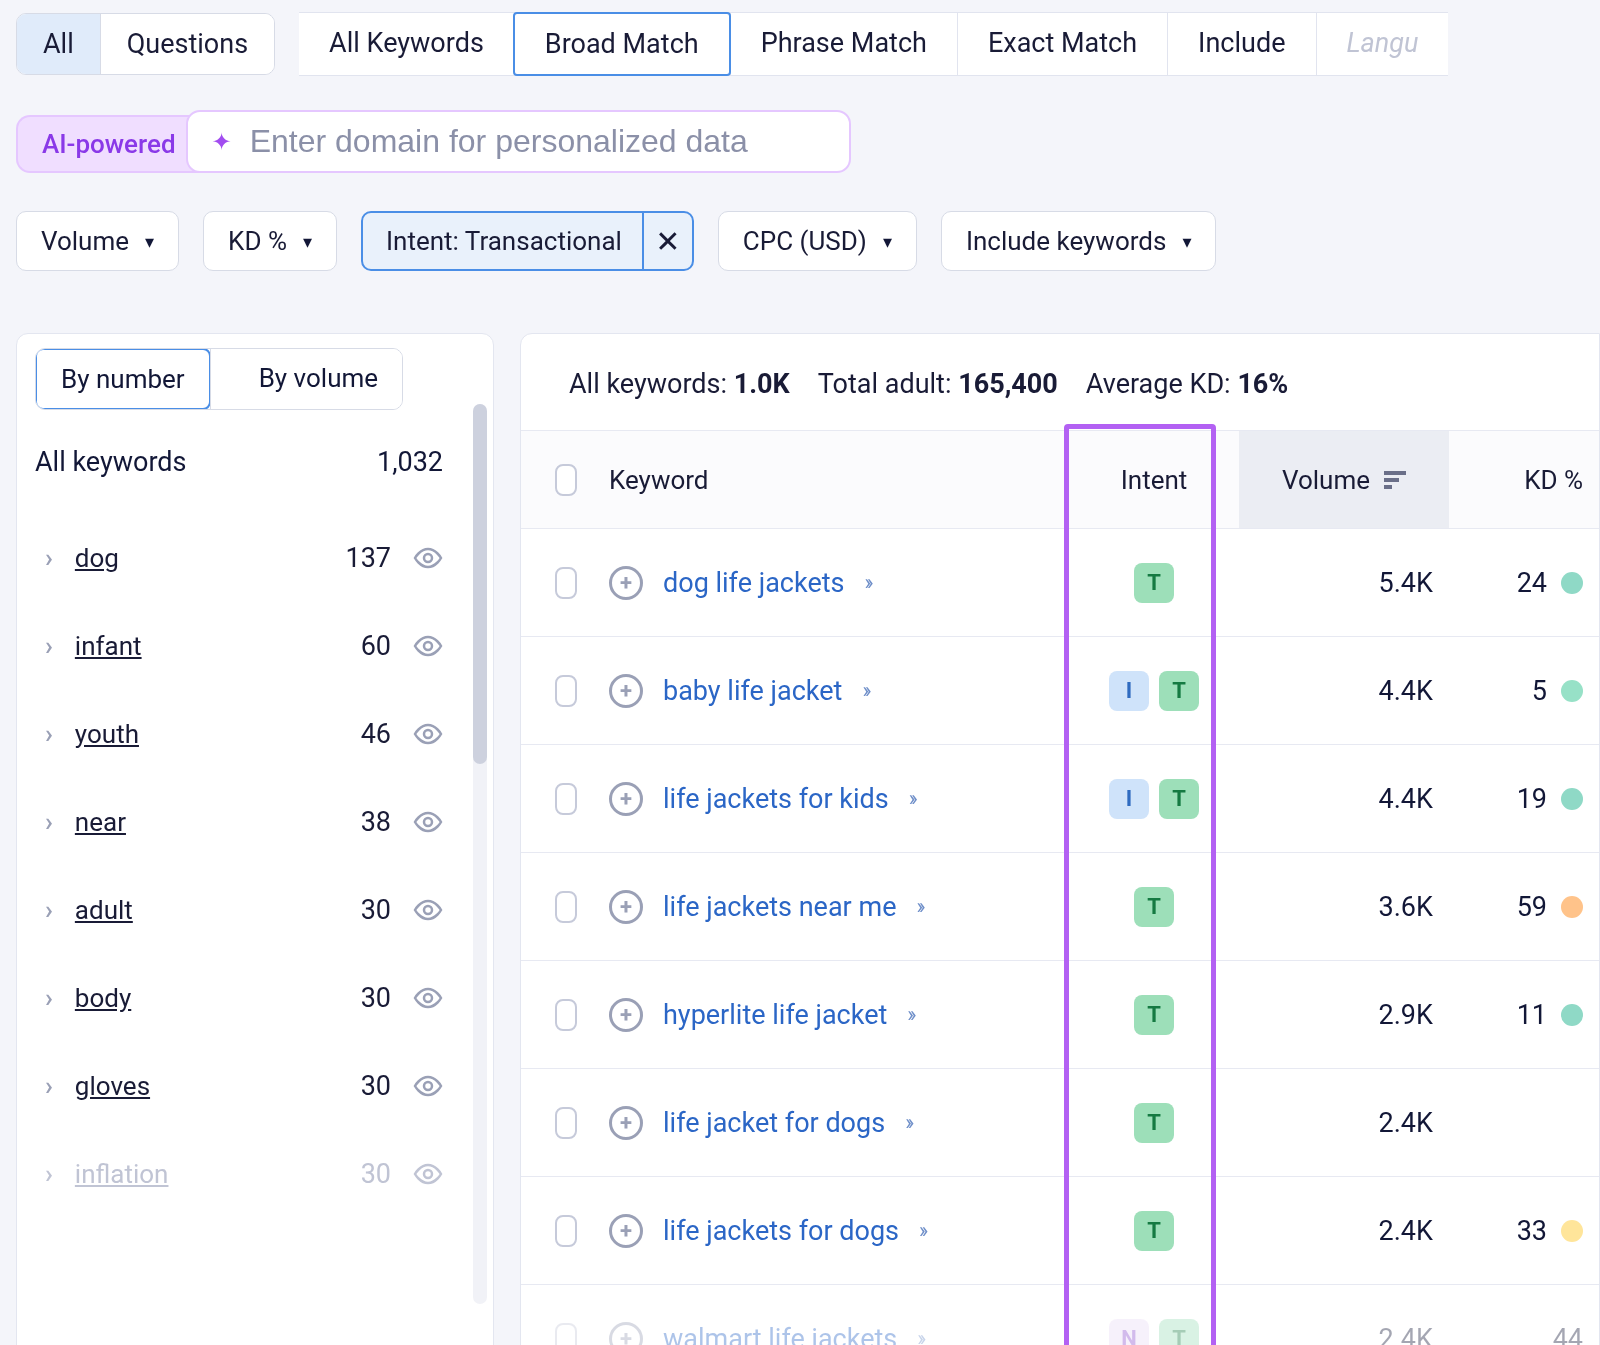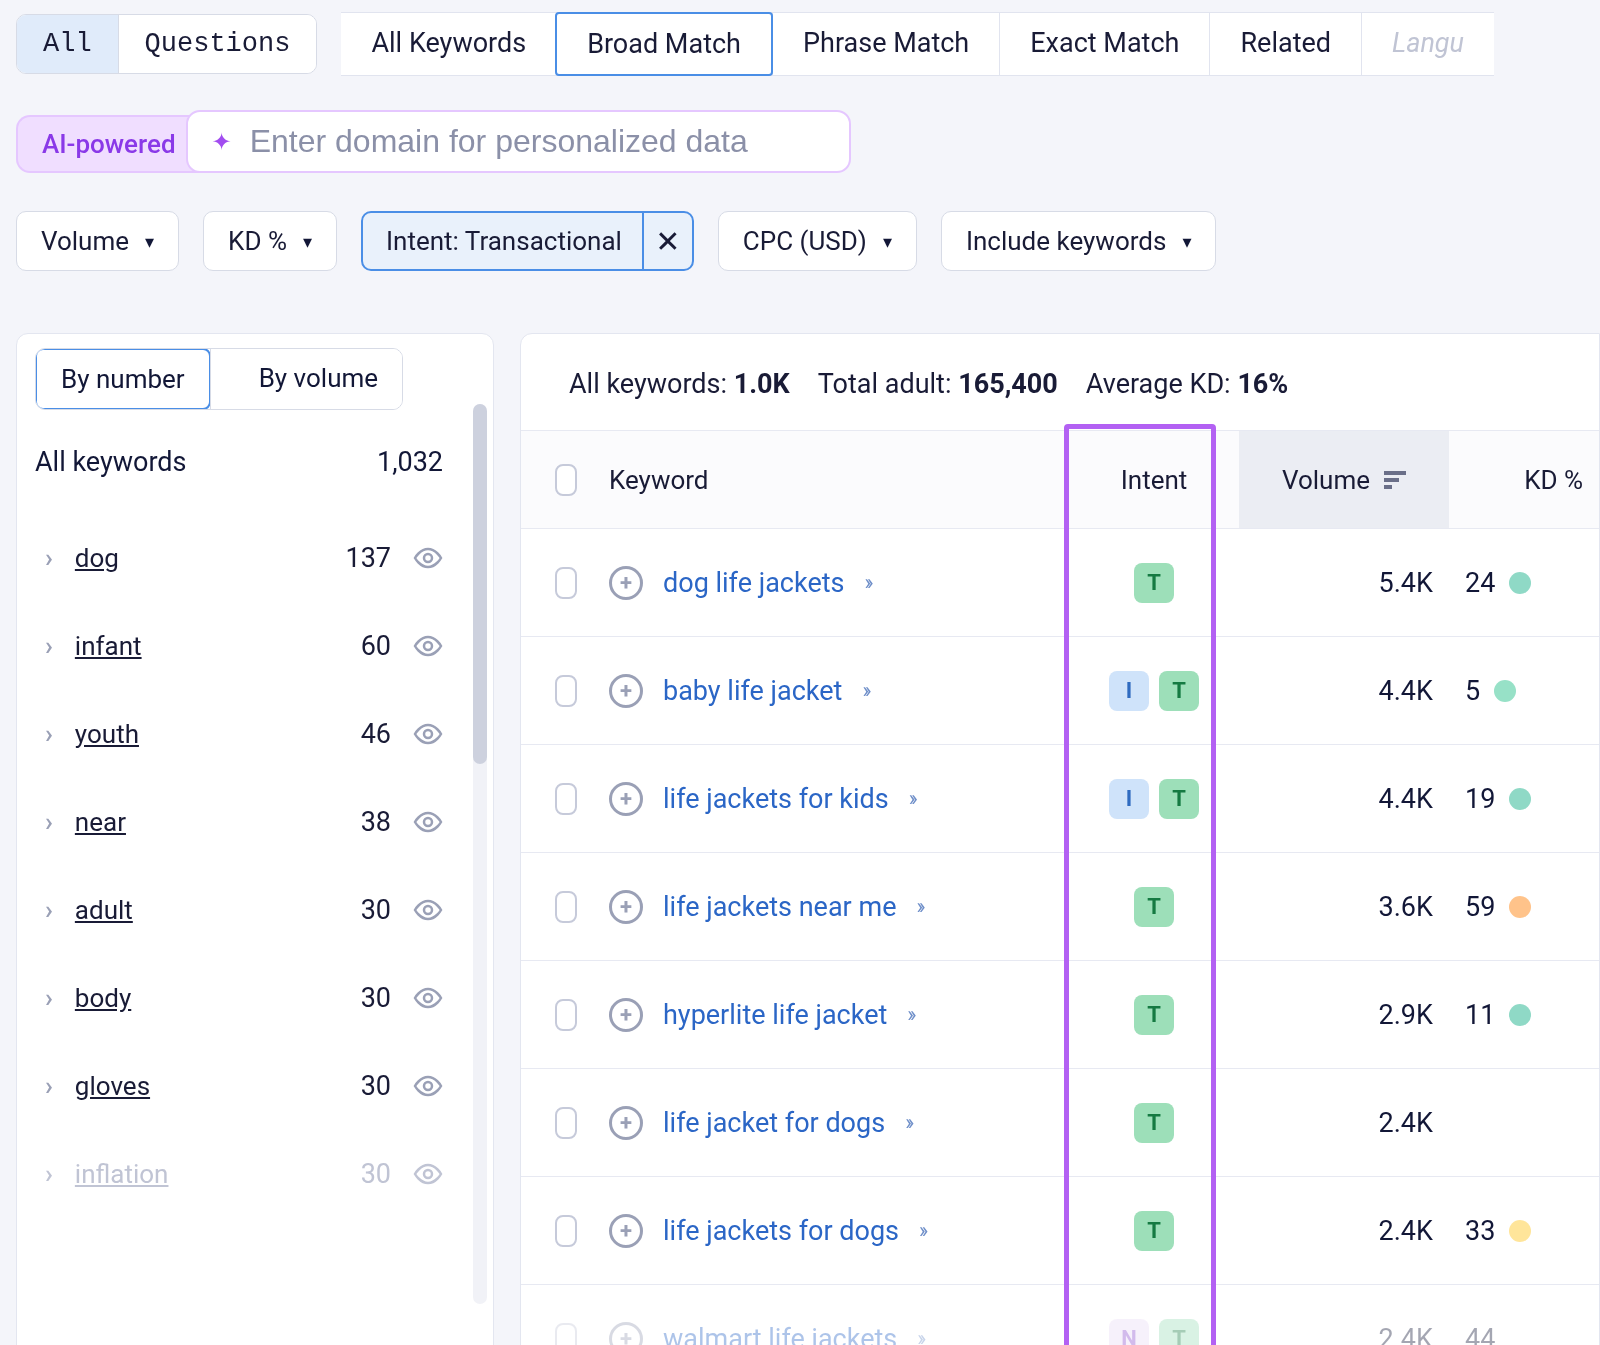--- a/index.html
+++ b/index.html
@@ -17,21 +17,20 @@
   
   .seg-row { display: flex; gap: 24px; align-items: center; }
   .seg-group { display: inline-flex; border: 1px solid #d7dbe6; border-radius: 10px; overflow: hidden; background: #fff; }
   .seg-group .seg-btn + .seg-btn { border-left: 1px solid #d7dbe6; }
   .seg-btn {
     padding: 14px 26px;
     font-size: 27px;
     color: #191b36;
     cursor: pointer;
     background: #fff;
-    font-family: Liberation Mono, monospace;
   }
   .seg-btn.active { background: #e0ebfa; }
   .tab-group { display: inline-flex; border-top: 1px solid #e1e4ef; border-bottom: 1px solid #e1e4ef; background: #fff; }
   .tab-btn {
     padding: 14px 30px;
     font-size: 27px;
     color: #191b36;
     border-left: 1px solid #e1e4ef;
     cursor: pointer;
     background: #fff;
@@ -195,21 +194,21 @@
   .dbl-chev { color: #6f8fc9; font-size: 22px; letter-spacing: -4px; cursor: pointer; }
   .td.intent { justify-content: center; gap: 10px; }
   .badge {
     display: inline-flex; align-items: center; justify-content: center;
     width: 40px; height: 40px; border-radius: 8px;
     font-weight: 700; font-size: 22px;
   }
   .badge.T { background: #9ddfb9; color: #157a42; }
   .badge.I { background: #cfe3fa; color: #2f6bc0; }
   .badge.N { background: #eadcf6; color: #8a4ecf; }
-  .td.kd { justify-content: flex-start; gap: 14px; }
+  .td.kd { justify-content: flex-end; gap: 14px; }
   .dot { width: 22px; height: 22px; border-radius: 50%; }
   .dot.green { background: #97e1c7; }
   .dot.teal  { background: #8fd9c6; }
   .dot.orange{ background: #ffc38a; }
   .dot.yellow{ background: #ffe59a; }
 
   .cbox {
     width: 32px; height: 32px; border: 2px solid #c6cada; border-radius: 8px;
     background: #fff; cursor: pointer; margin-left: 18px;
   }
@@ -231,21 +230,21 @@
   <div class="seg-row">
     <div class="seg-group">
       <div class="seg-btn active">All</div>
       <div class="seg-btn">Questions</div>
     </div>
     <div class="tab-group">
       <div class="tab-btn">All Keywords</div>
       <div class="tab-btn active">Broad Match</div>
       <div class="tab-btn">Phrase Match</div>
       <div class="tab-btn">Exact Match</div>
-      <div class="tab-btn">Related</div>
+      <div class="tab-btn">Include</div>
       <div class="tab-btn muted">Langu</div>
     </div>
   </div>
 
   <div class="ai-row">
     <div class="ai-pill">AI-powered</div>
     <div class="ai-input-wrap">
       <span class="sparkle-icon">✦</span>
       <input class="ai-input" placeholder="Enter domain for personalized data" style="">
     </div>

